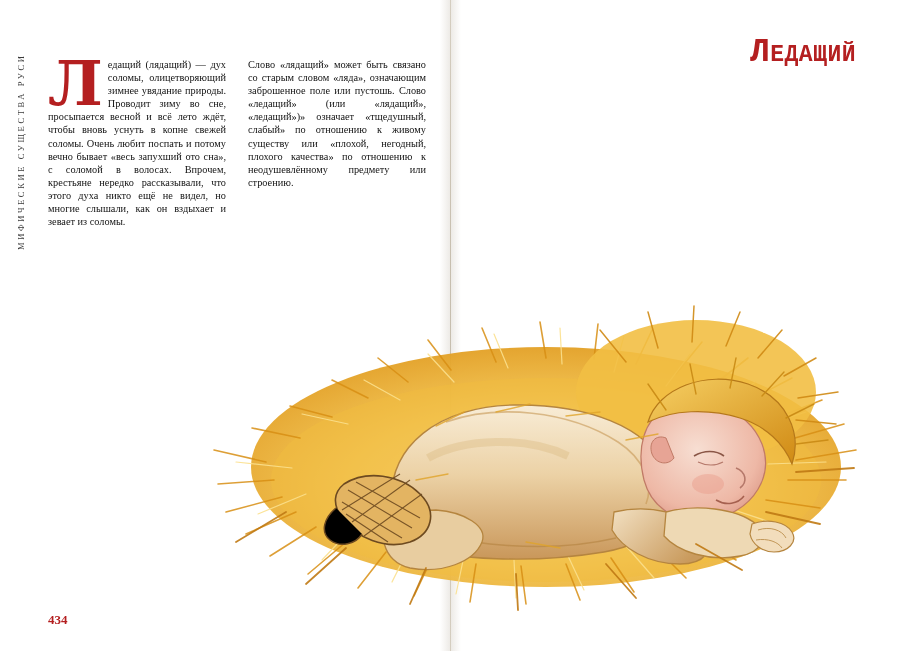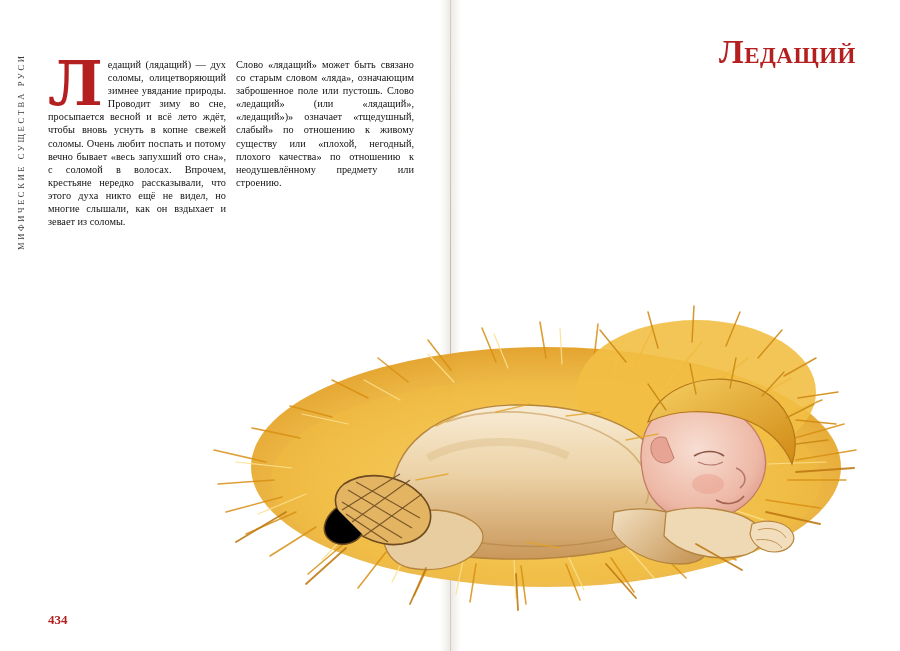--- a/index.html
+++ b/index.html
@@ -56,21 +56,21 @@
     color: #3a3a3a;
     white-space: nowrap;
     text-transform: uppercase;
   }
 
   
   .chapter-title {
     position: absolute;
     right: 44px;
     top: 34px;
-    font-family: Liberation Serif, serif;
+    font-family: Liberation Mono, monospace;
     font-weight: bold;
     font-size: 33px;
     color: #b41f20;
     letter-spacing: 0.5px;
     font-variant: small-caps;
   }
 
   
   .col {
     position: absolute;
@@ -85,21 +85,21 @@
     text-indent: 13px;
   }
   .col p.first {
     text-indent: 0;
   }
   #col-left {
     left: 48px;
     width: 178px;
   }
   #col-right {
-    left: 236px;
+    left: 248px;
     width: 178px;
   }
 
   
   .dropcap {
     float: left;
     font-family: "DejaVu Serif", serif;
     font-weight: bold;
     color: #b41f20;
     font-size: 62px;

